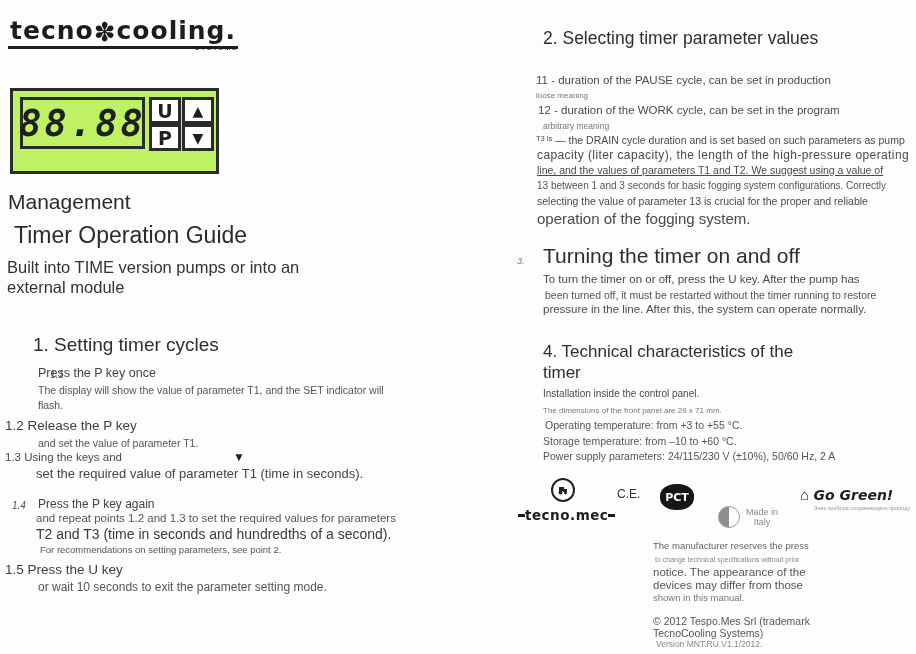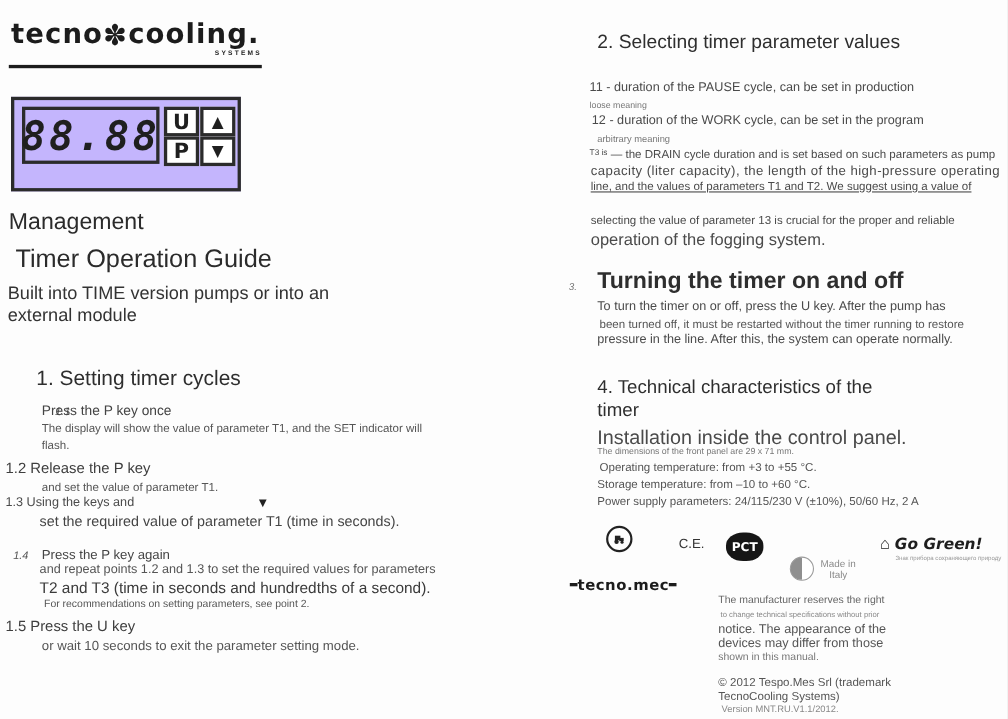--- a/index.html
+++ b/index.html
@@ -3,26 +3,26 @@
 <meta charset="utf-8">
 <style>
   html,body{margin:0;padding:0;background:#e9e9e9;}
   #page{position:relative;width:916px;height:654px;background:#fdfdfd;overflow:hidden;
         font-family:"Liberation Sans",sans-serif;color:#3d3d3d;}
   .abs{position:absolute;white-space:nowrap;}
 
   
   .logo-word{font-family:"DejaVu Sans",sans-serif;font-weight:800;font-size:25px;
              color:#1c1c1c;letter-spacing:1px;border-bottom:3px solid #1c1c1c;
-             padding:0 2px 14px 2px;line-height:1;}
+             padding:0 2px 1px 2px;line-height:1;}
   .logo-flower{font-size:26px;vertical-align:-2px;}
   .logo-systems{font-size:6px;font-weight:bold;letter-spacing:2px;color:#1c1c1c;text-align:right;}
 
   
-  .panel{border:3px solid #2b2b2b;background:#c4b5fd;}
+  .panel{border:3px solid #2b2b2b;background:#bef264;}
   .lcd{border:3px solid #2b2b2b;display:flex;align-items:center;justify-content:center;
        font-family:"DejaVu Sans Mono",monospace;font-weight:bold;font-style:italic;
        font-size:37px;color:#1f1f1f;letter-spacing:3px;}
   .key{border:3px solid #2b2b2b;display:flex;align-items:center;justify-content:center;
        font-family:"DejaVu Sans",sans-serif;font-weight:800;color:#1f1f1f;background:#fff;}
 
   .h-mgmt{font-size:21px;color:#2b2b2b;}
   .h-guide{font-size:23px;color:#2b2b2b;}
   .h-sub{font-size:16.5px;color:#333;line-height:20px;}
   .h-sec{color:#2e2e2e;}
@@ -92,68 +92,69 @@
 
   <div class="abs h-sec" style="left:543px;top:28px;font-size:17.5px;">2. Selecting timer parameter values</div>
   <div class="abs" style="left:536px;top:74px;font-size:11.5px;color:#4a4a4a;">11 - duration of the PAUSE cycle, can be set in production</div>
   <div class="abs note" style="left:536px;top:91px;font-size:8px;">loose meaning</div>
   <div class="abs" style="left:538px;top:104px;font-size:11.5px;color:#4a4a4a;">12 - duration of the WORK cycle, can be set in the program</div>
   <div class="abs note" style="left:543px;top:121px;font-size:8.5px;">arbitrary meaning</div>
 
   <div class="abs" style="left:536px;top:134px;font-size:10.5px;color:#4a4a4a;"><span style="font-size:7.5px;vertical-align:3px;">T3 is</span> <span>— the DRAIN cycle duration and is set based on such parameters as pump</span></div>
   <div class="abs" style="left:537px;top:148px;font-size:12px;letter-spacing:.4px;color:#4a4a4a;">capacity (liter capacity), the length of the high-pressure operating</div>
   <div class="abs" style="left:537px;top:164px;font-size:10.5px;color:#4a4a4a;text-decoration:underline;">line, and the values of parameters T1 and T2. We suggest using a value of</div>
+  <div class="abs" style="left:537px;top:180px;font-size:10px;color:#555;">13 between 1 and 3 seconds for basic fogging system configurations. Correctly</div>
   <div class="abs" style="left:537px;top:195px;font-size:10.5px;color:#4a4a4a;">selecting the value of parameter 13 is crucial for the proper and reliable</div>
   <div class="abs" style="left:537px;top:210px;font-size:15px;color:#4a4a4a;">operation of the fogging system.</div>
 
   <div class="abs it note" style="left:517px;top:256px;font-size:9px;">3.</div>
-  <div class="abs h-sec" style="left:543px;top:244px;font-size:21px;font-weight:bold;">Turning the timer on and off</div>
+  <div class="abs h-sec" style="left:543px;top:244px;font-size:21px;">Turning the timer on and off</div>
   <div class="abs" style="left:543px;top:273px;font-size:11.5px;color:#4a4a4a;">To turn the timer on or off, press the U key. After the pump has</div>
   <div class="abs" style="left:545px;top:289px;font-size:10.5px;color:#555;">been turned off, it must be restarted without the timer running to restore</div>
   <div class="abs" style="left:543px;top:303px;font-size:11.5px;color:#4a4a4a;">pressure in the line. After this, the system can operate normally.</div>
 
   <div class="abs h-sec" style="left:543px;top:342px;font-size:17px;">4. Technical characteristics of the</div>
   <div class="abs h-sec" style="left:543px;top:363px;font-size:17px;">timer</div>
-  <div class="abs" style="left:543px;top:388px;font-size:18px;color:#4a4a4a;">Installation inside the control panel.</div>
+  <div class="abs" style="left:543px;top:388px;font-size:10px;color:#4a4a4a;">Installation inside the control panel.</div>
   <div class="abs note" style="left:543px;top:406px;font-size:8px;">The dimensions of the front panel are 29 x 71 mm.</div>
   <div class="abs" style="left:545px;top:419px;font-size:10.5px;color:#555;">Operating temperature: from +3 to +55 °C.</div>
   <div class="abs" style="left:543px;top:435px;font-size:10.5px;color:#555;">Storage temperature: from –10 to +60 °C.</div>
   <div class="abs" style="left:543px;top:450px;font-size:10.5px;color:#555;">Power supply parameters: 24/115/230 V (±10%), 50/60 Hz, 2 A</div>
 
   <div class="abs" style="left:518px;top:478px;width:90px;text-align:center;">
     <div class="circle-icon" style="margin:0 auto;">
       <svg width="12" height="12" viewBox="0 0 12 12">
         <rect x="2" y="3" width="5" height="4" fill="#222"></rect>
         <rect x="6" y="5" width="4" height="3" fill="#222"></rect>
         <circle cx="3.5" cy="8.5" r="2" fill="#222"></circle>
         <circle cx="8.5" cy="9" r="1.4" fill="#222"></circle>
       </svg>
     </div>
-    <div style="margin-top:21px;"><span class="tm-dash"></span><span class="tm-word">tecno.mec</span><span class="tm-dash"></span></div>
+    <div style="margin-top:4px;"><span class="tm-dash"></span><span class="tm-word">tecno.mec</span><span class="tm-dash"></span></div>
   </div>
 
   <div class="abs" style="left:617px;top:487px;font-size:12px;color:#333;">C.E.</div>
 
   <div class="abs pct" style="left:660px;top:484px;">РСТ</div>
 
   <div class="abs" style="left:718px;top:485px;display:flex;align-items:center;gap:6px;margin-top:21px;">
     <div class="madein-circle"></div>
     <div style="font-size:9px;color:#8a8a8a;line-height:10px;">
       <div>Made in</div>
       <div style="text-align:center;">Italy</div>
     </div>
   </div>
 
   <div class="abs" style="left:800px;top:486px;">
     <span style="font-size:15px;font-weight:bold;color:#222;">⌂</span>
     <span class="gg">Go Green!</span>
     <div style="font-size:5.5px;color:#999;margin-top:1px;margin-left:14px;">Знак прибора сохраняющего природу</div>
   </div>
 
-  <div class="abs" style="left:653px;top:540px;font-size:9.5px;color:#666;">The manufacturer reserves the right</div>
+  <div class="abs" style="left:653px;top:540px;font-size:9.5px;color:#666;">The manufacturer reserves the press</div>
   <div class="abs" style="left:655px;top:556px;font-size:7px;color:#888;">to change technical specifications without prior</div>
   <div class="abs" style="left:653px;top:566px;font-size:11.5px;color:#555;">notice. The appearance of the</div>
   <div class="abs" style="left:653px;top:579px;font-size:11.5px;color:#555;">devices may differ from those</div>
   <div class="abs" style="left:653px;top:592px;font-size:9.5px;color:#777;">shown in this manual.</div>
   <div class="abs" style="left:653px;top:615px;font-size:10.5px;color:#555;">© 2012 Tespo.Mes Srl (trademark</div>
   <div class="abs" style="left:653px;top:627px;font-size:10.5px;color:#555;">TecnoCooling Systems)</div>
   <div class="abs" style="left:656px;top:639px;font-size:8.5px;color:#888;">Version MNT.RU.V1.1/2012.</div>
 
 </div>
 

